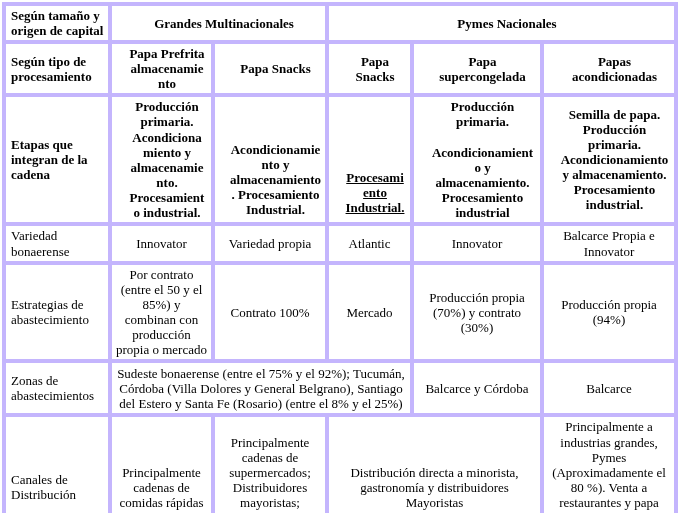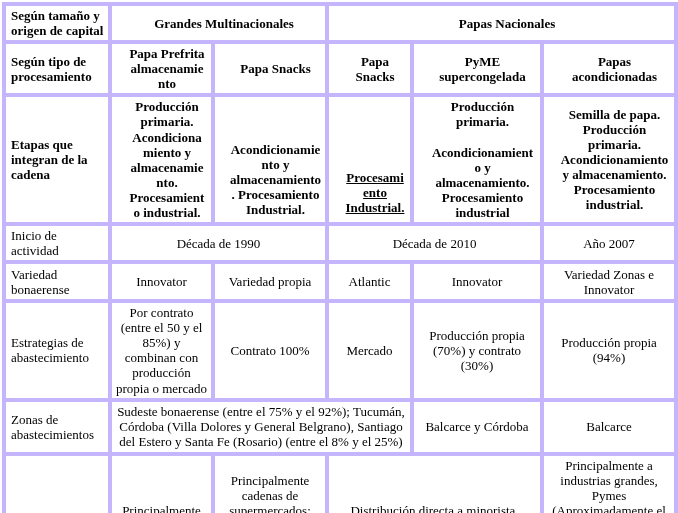--- a/index.html
+++ b/index.html
@@ -59,57 +59,51 @@
     <col style="width:114px">
     <col style="width:85px">
     <col style="width:130px">
     <col style="width:134px">
   </colgroup>
 
   <tbody>
       <tr class="r1">
     <td class="lbl b">Según tamaño y origen de capital</td>
     <td class="b" colspan="2">Grandes Multinacionales</td>
-    <td class="b" colspan="3">Papas Nacionales</td>
+    <td class="b" colspan="3">Pymes Nacionales</td>
   </tr>
 
   <tr class="r2">
     <td class="lbl b">Según tipo de procesamiento</td>
     <td class="b">Papa Prefrita almacenamiento</td>
     <td class="b">Papa Snacks</td>
     <td class="b">Papa Snacks</td>
-    <td class="b">PyME supercongelada</td>
+    <td class="b">Papa supercongelada</td>
     <td class="b">Papas acondicionadas</td>
   </tr>
 
   <tr class="r3">
     <td class="lbl b">Etapas que integran de la cadena</td>
     <td class="b">Producción primaria. Acondicionamiento y almacenamiento. Procesamiento industrial.</td>
     <td class="b vb pb5">Acondicionamiento y almacenamiento. Procesamiento Industrial.</td>
     <td class="b vb pb7">Procesamiento Industrial.</td>
     <td class="b">Producción primaria.
 
 Acondicionamiento y almacenamiento. Procesamiento industrial</td>
     <td class="b">Semilla de papa. Producción primaria. Acondicionamiento y almacenamiento. Procesamiento industrial.</td>
   </tr>
 
-  <tr class="r4">
-    <td class="lbl">Inicio de actividad</td>
-    <td colspan="2">Década de 1990</td>
-    <td colspan="2">Década de 2010</td>
-    <td>Año 2007</td>
-  </tr>
 
   <tr class="r5">
     <td class="lbl">Variedad bonaerense</td>
     <td class="i">Innovator</td>
     <td>Variedad propia</td>
     <td class="i">Atlantic</td>
     <td class="i">Innovator</td>
-    <td><span>Variedad Zonas e </span><span class="i">Innovator</span></td>
+    <td><span>Balcarce Propia e </span><span class="i">Innovator</span></td>
   </tr>
 
   <tr class="r6">
     <td class="lbl">Estrategias de abastecimiento</td>
     <td>Por contrato (entre el 50 y el 85%) y combinan con producción propia o mercado</td>
     <td>Contrato 100%</td>
     <td>Mercado</td>
     <td>Producción propia (70%) y contrato (30%)</td>
     <td>Producción propia (94%)</td>
   </tr>

